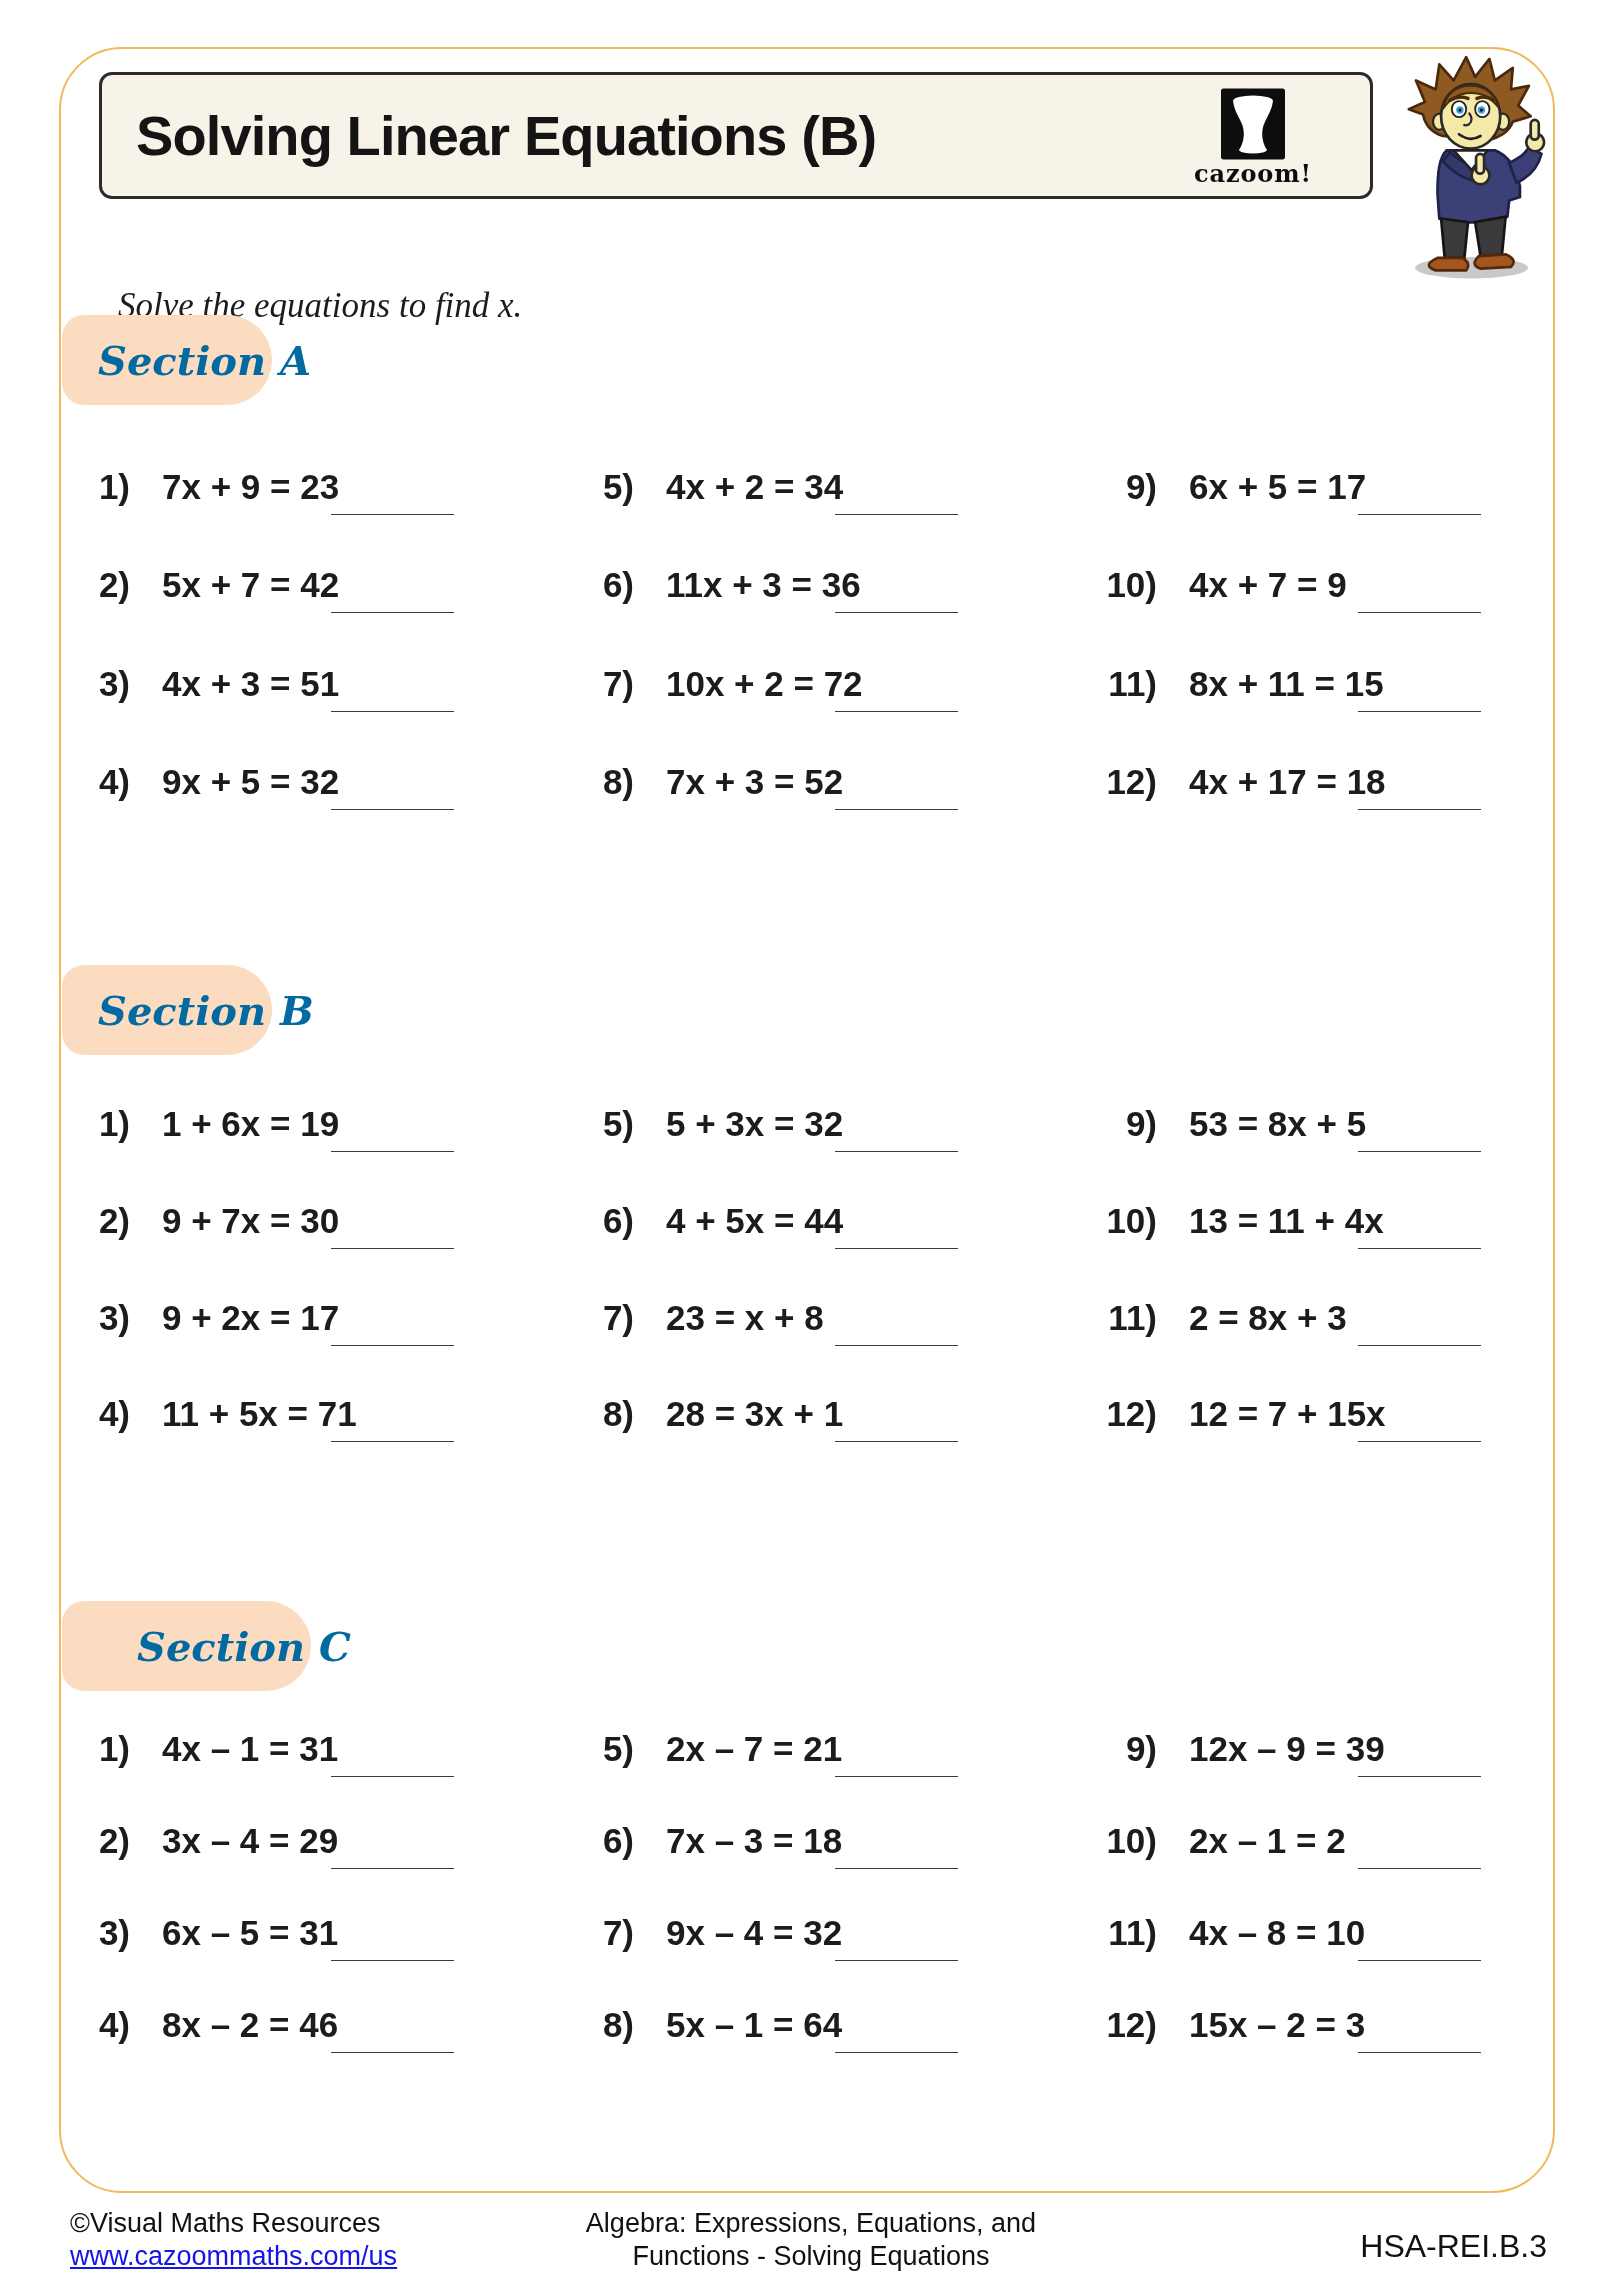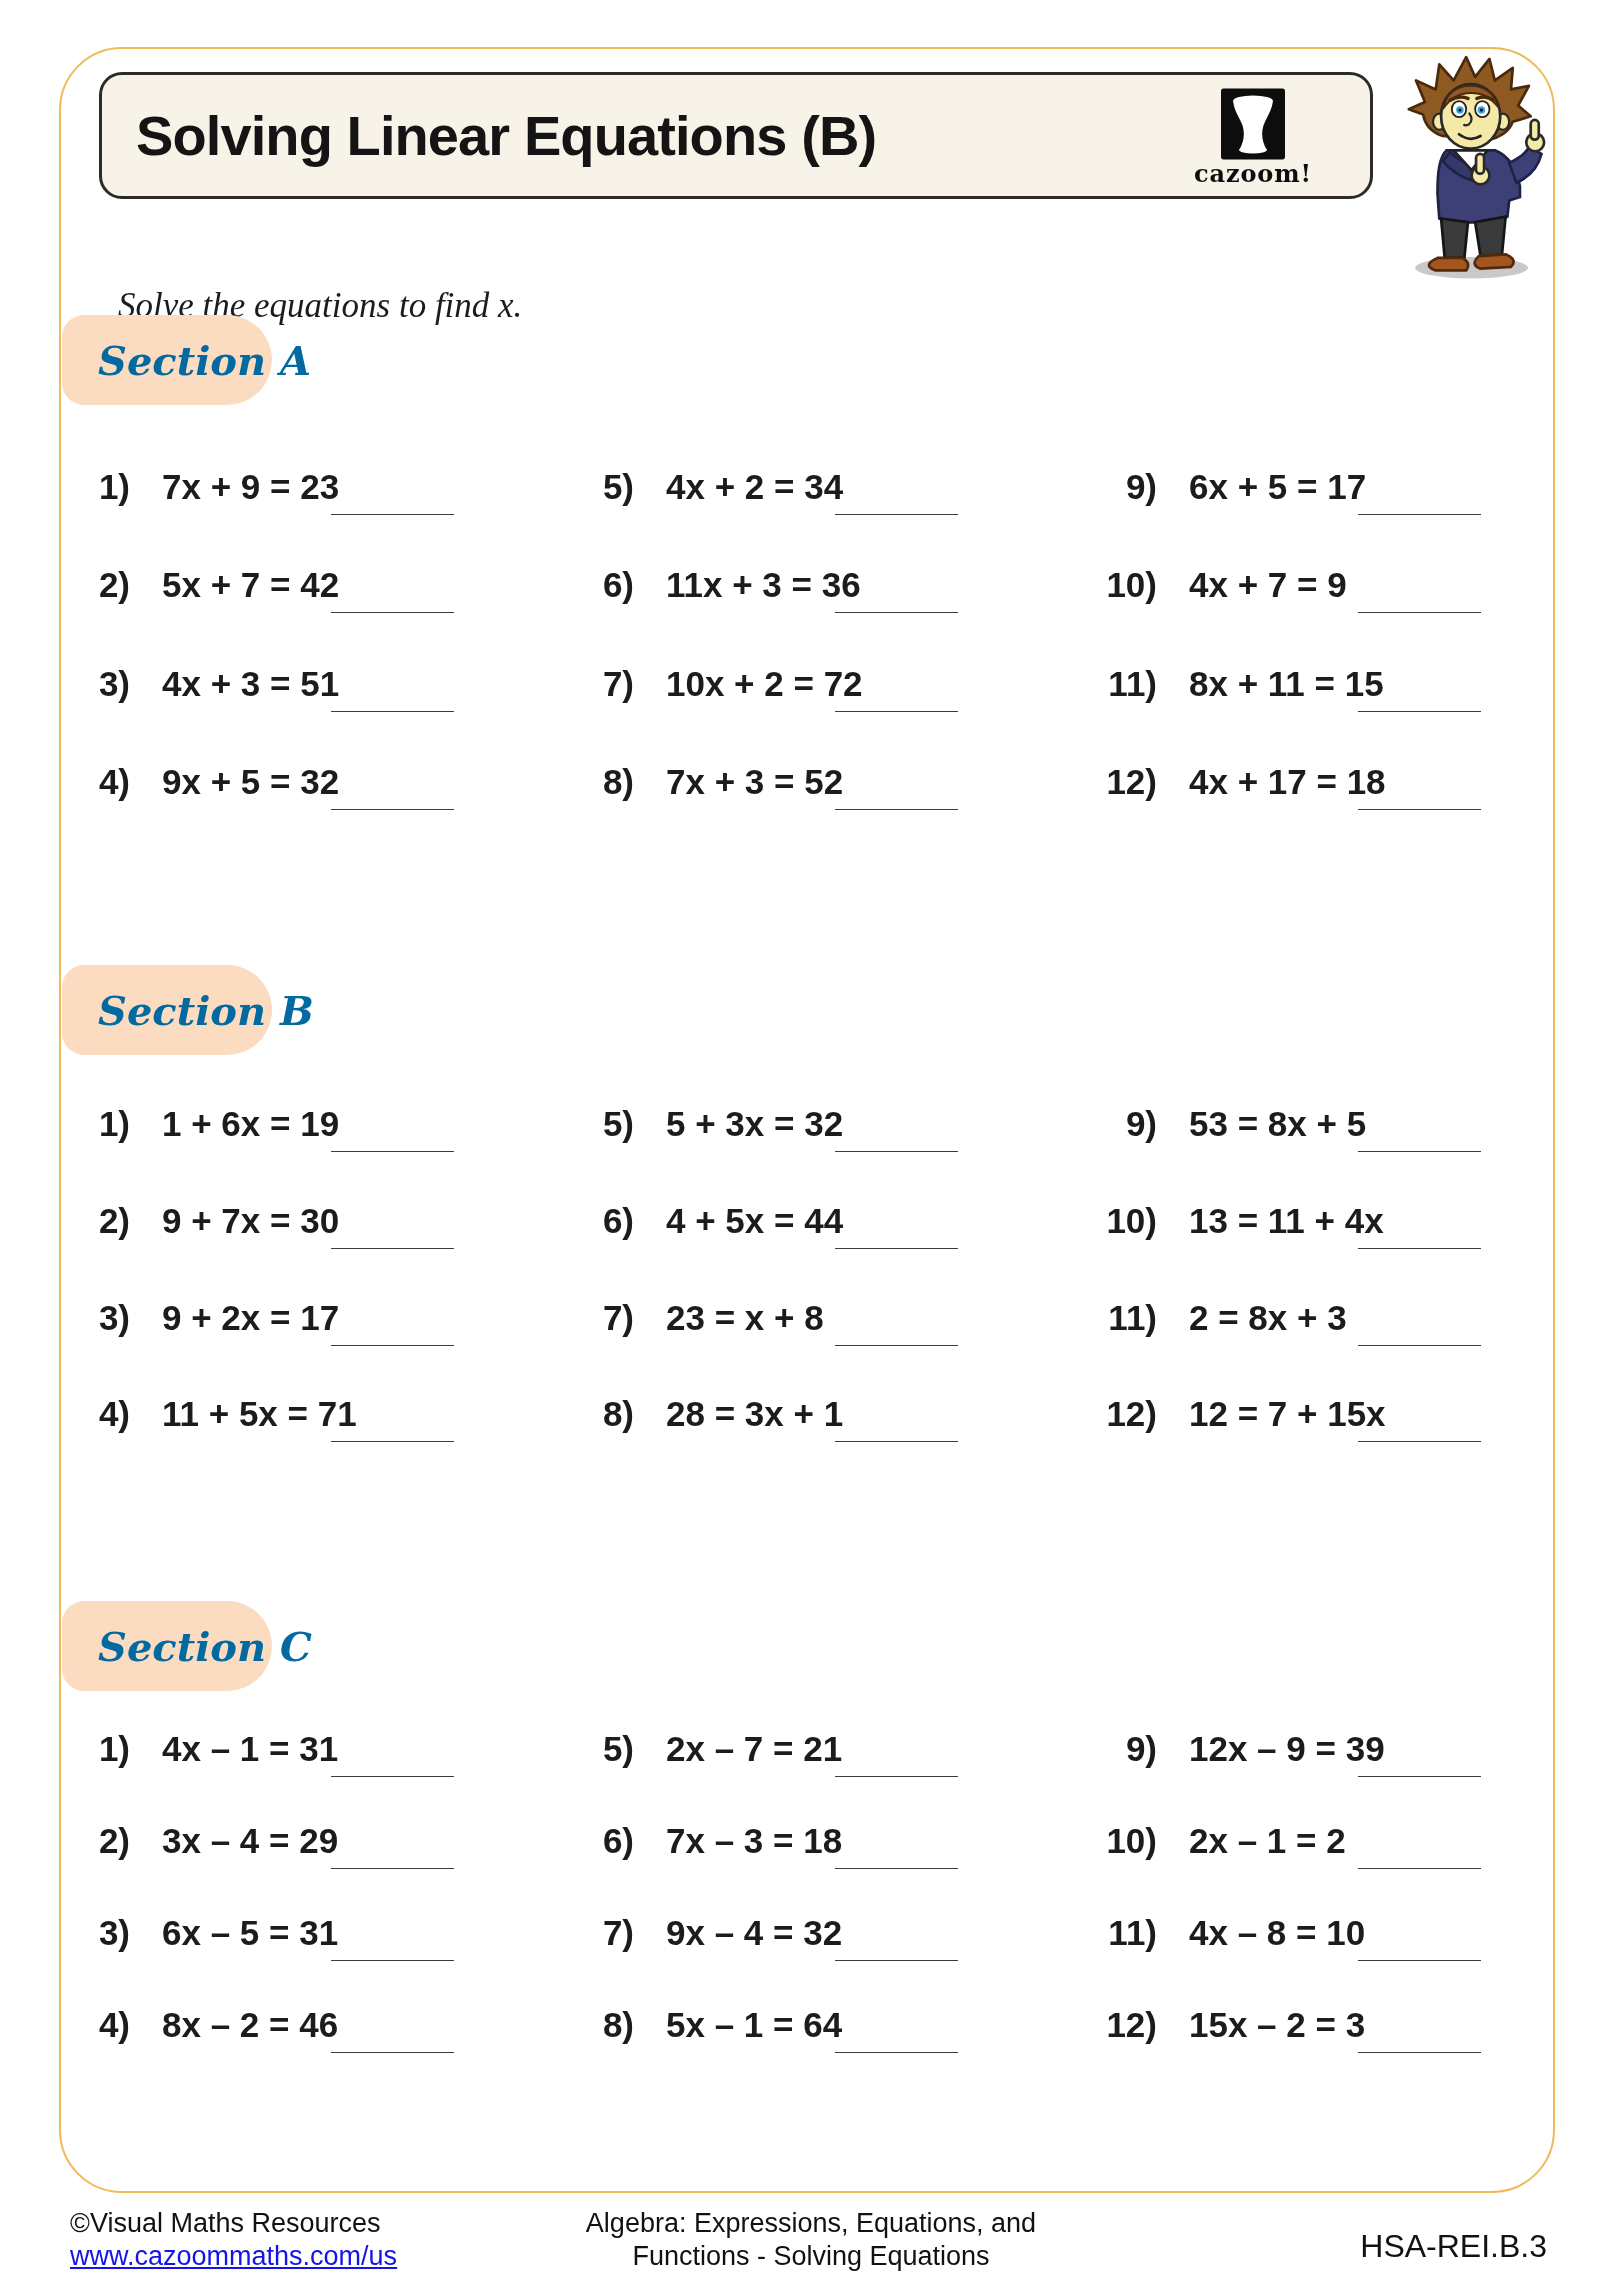--- a/index.html
+++ b/index.html
@@ -4,38 +4,38 @@
 <style>
   html,body{margin:0;padding:0;background:#ffffff;}
   .page{position:relative;width:1622px;height:2293px;background:#ffffff;
         font-family:"Liberation Sans",sans-serif;overflow:hidden;}
 
   .border-frame{position:absolute;left:59px;top:47px;width:1492px;height:2142px;
         border:2.7px solid #F2B95C;border-radius:63px;z-index:0;}
 
   .title-box{position:absolute;left:99px;top:72px;width:1274px;height:127px;
         box-sizing:border-box;background:#F7F3E8;border:3.6px solid #2d2b28;
-        border-radius:23px;display:flex;align-items:center;z-index:1;}
+        border-radius:13px;display:flex;align-items:center;z-index:1;}
   .title-text{margin-left:34px;font-size:56px;font-weight:bold;color:#141414;
         letter-spacing:-0.9px;white-space:nowrap;}
   .logo{position:absolute;right:50px;top:13.4px;width:134px;text-align:center;}
   .logo-drum{width:64px;height:72px;display:block;margin:0 auto;}
   .logo-text{font-family:"DejaVu Serif",serif;font-weight:bold;font-size:24px;
         color:#0d0d0d;letter-spacing:0.9px;margin-top:-1.8px;}
 
   .character{position:absolute;left:1388px;top:50px;z-index:2;}
 
   .instruction{position:absolute;left:118px;top:238px;
         font-family:Liberation Serif, serif;font-style:italic;font-size:35px;color:#1c1c1c;margin-top:48px;}
 
   .badge{position:absolute;left:62px;width:210px;height:90px;background:#FBDCC0;
         border-radius:23px 47px 47px 23px;display:flex;align-items:center;z-index:1;}
   .badge-label{margin-left:36px;font-family:"DejaVu Serif",serif;font-weight:bold;
         font-style:italic;font-size:40px;color:#0369a1;white-space:nowrap;}
-  .badge-a{top:315px;} .badge-b{top:965px;} .badge-c{top:1601px;}
+  .badge-a{top:315px;} .badge-b{top:965px;} .badge-c{top:1601px;padding-left:39px;}
 
   .prob{position:absolute;width:466px;height:57px;display:flex;align-items:center;
         font-weight:bold;font-size:35px;color:#1c1c1c;white-space:nowrap;}
   .pnum{display:inline-block;width:54px;text-align:right;margin-right:32px;}
   .ansline{position:absolute;left:255px;bottom:0;width:123px;height:0;
         border-bottom:1.8px solid #3c3c3c;}
 
   .footer-left{position:absolute;left:70px;top:2207px;font-size:27px;color:#111;
         line-height:33px;}
   .footer-link{color:#1414E6;text-decoration:underline;cursor:pointer;}

